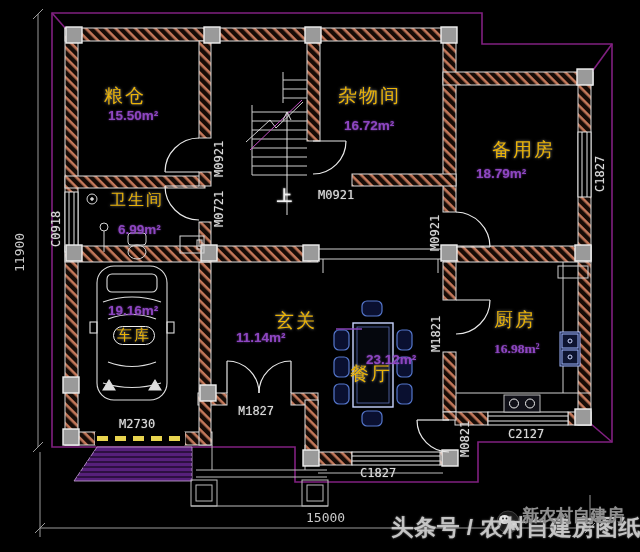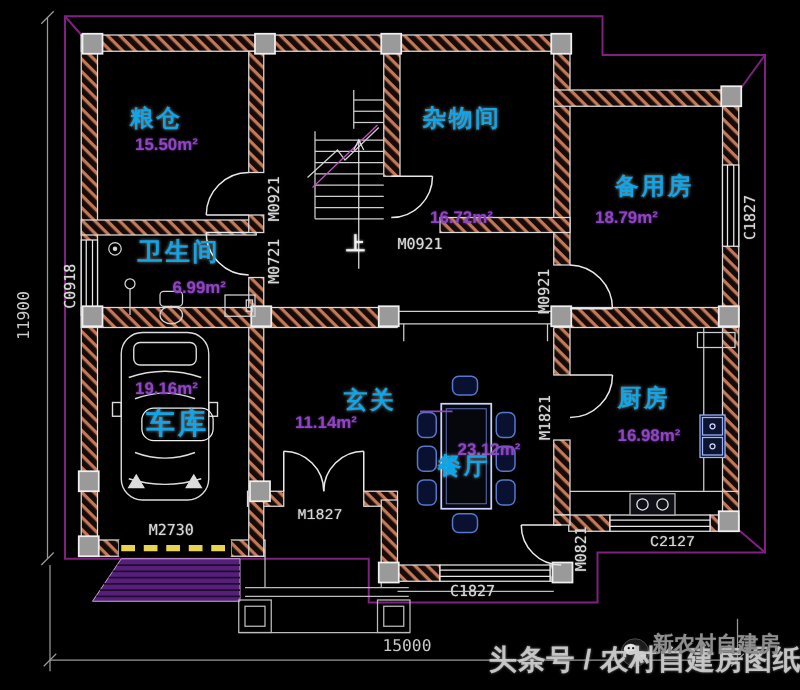--- a/index.html
+++ b/index.html
@@ -1,20 +1,20 @@
 <!DOCTYPE html>
 <html><head>
 <meta charset="utf-8">
 <style>
   html,body{margin:0;padding:0;background:#000;}
   #canvas{position:relative;width:640px;height:552px;background:#000;overflow:hidden;
           font-family:"Liberation Sans",sans-serif;}
   #plan-svg{position:absolute;left:0;top:0;}
   .lbl{position:absolute;white-space:nowrap;line-height:1;}
-  .room-name{color:#0ea5e9;font-size:19px;font-weight:bold;letter-spacing:2px;
+  .room-name{color:#eab308;font-size:19px;font-weight:normal;letter-spacing:2px;
              text-shadow:0 0 3px rgba(255,255,255,.55);}
   .room-area{color:#8d46c0;font-size:13.5px;font-weight:bold;
              text-shadow:0 0 2px rgba(141,70,192,.8);}
   .cad{color:#d8d8d8;font-size:12px;font-family:"DejaVu Sans Mono",monospace;
        text-shadow:0 0 1px #999;}
   .dim{color:#c9c9c9;font-size:13px;font-family:"DejaVu Sans Mono",monospace;}
   .vlabel{transform:rotate(-90deg);transform-origin:0 0;}
   .boxed{border:1.5px solid #f0f0f0;padding:0 3px 2px 3px;}
   .up-label{color:#f0f0f0;font-size:15px;font-weight:bold;text-shadow:0 0 2px #fff;}
   .watermark-main{left:391px;top:517px;font-size:22.5px;font-weight:bold;
@@ -280,46 +280,46 @@
     <ellipse cx="504.5" cy="519.5" rx="5.5" ry="4.5" fill="#e3e3e3"></ellipse>
     <ellipse cx="512.5" cy="524.5" rx="4.5" ry="3.8" fill="#e3e3e3"></ellipse>
     <circle cx="503" cy="518.5" r="0.9" fill="#1b1b1b"></circle>
         <circle cx="506.5" cy="518.5" r="0.9" fill="#1b1b1b"></circle>
   </g>
 </svg>
 
   <div class="lbl room-name" style="left:104px;top:86px;">粮仓</div>
   <div class="lbl room-area" style="left:108px;top:109px;text-align:right;">15.50m²</div>
   <div class="lbl room-name" style="left:338px;top:86px;">杂物间</div>
-  <div class="lbl room-area" style="left:344px;top:119px;margin-top:48px;">16.72m²</div>
+  <div class="lbl room-area" style="left:344px;top:119px;">16.72m²</div>
   <div class="lbl room-name" style="left:492px;top:140px;">备用房</div>
   <div class="lbl room-area" style="left:476px;top:167px;">18.79m²</div>
-  <div class="lbl room-name" style="left:110px;top:192px;font-size:20px;">卫生间</div>
-  <div class="lbl room-area" style="left:138px;top:223px;">6.99m²</div>
+  <div class="lbl room-name" style="left:110px;top:192px;font-size:16px;">卫生间</div>
+  <div class="lbl room-area" style="left:118px;top:223px;">6.99m²</div>
   <div class="lbl room-area" style="left:108px;top:304px;">19.16m²</div>
-  <div class="lbl room-name boxed" style="left:113px;top:326px;font-size:23px;border-radius:10px;">车库</div>
+  <div class="lbl room-name boxed" style="left:113px;top:326px;font-size:15px;border-radius:10px;">车库</div>
   <div class="lbl room-name" style="left:238px;top:311px;margin-left:37px;">玄关</div>
   <div class="lbl room-area" style="left:236px;top:331px;">11.14m²</div>
   <div class="lbl room-area" style="left:366px;top:322px;margin-top:31px;">23.12m²</div>
   <div class="lbl room-name" style="left:350px;top:352px;margin-top:12px;">餐厅</div>
   <div class="lbl room-name" style="left:494px;top:310px;">厨房</div>
-  <div class="lbl room-area" style="left:494px;top:342px;">16.98m²</div>
+  <div class="lbl room-area" style="left:494px;top:342px;font-family:Liberation Serif, serif;">16.98m²</div>
 
   <div class="lbl cad vlabel" style="left:213px;top:177px;">M0921</div>
   <div class="lbl cad vlabel" style="left:213px;top:227px;">M0721</div>
   <div class="lbl cad" style="left:318px;top:189px;">M0921</div>
   <div class="lbl cad vlabel" style="left:429px;top:251px;">M0921</div>
   <div class="lbl cad" style="left:238px;top:406px;font-family:Liberation Mono, monospace;">M1827</div>
   <div class="lbl cad" style="left:119px;top:418px;">M2730</div>
   <div class="lbl cad vlabel" style="left:430px;top:352px;">M1821</div>
   <div class="lbl cad vlabel" style="left:459px;top:457px;">M0821</div>
   <div class="lbl cad vlabel" style="left:50px;top:247px;">C0918</div>
   <div class="lbl cad vlabel" style="left:594px;top:192px;">C1827</div>
   <div class="lbl cad" style="left:360px;top:467px;">C1827</div>
-  <div class="lbl cad" style="left:520px;top:428px;font-family:Liberation Mono, monospace;">C2127</div>
+  <div class="lbl cad" style="left:508px;top:428px;">C2127</div>
 
   <div class="lbl dim" style="left:306px;top:511px;">15000</div>
   <div class="lbl dim vlabel" style="left:13px;top:272px;">11900</div>
 
   <div class="lbl up-label" style="left:277px;top:188px;">上</div>
 
   <div class="lbl watermark-main">头条号 / 农村自建房图纸</div>
   <div class="lbl watermark-logo-text">新农村自建房</div>
 </div>
 

